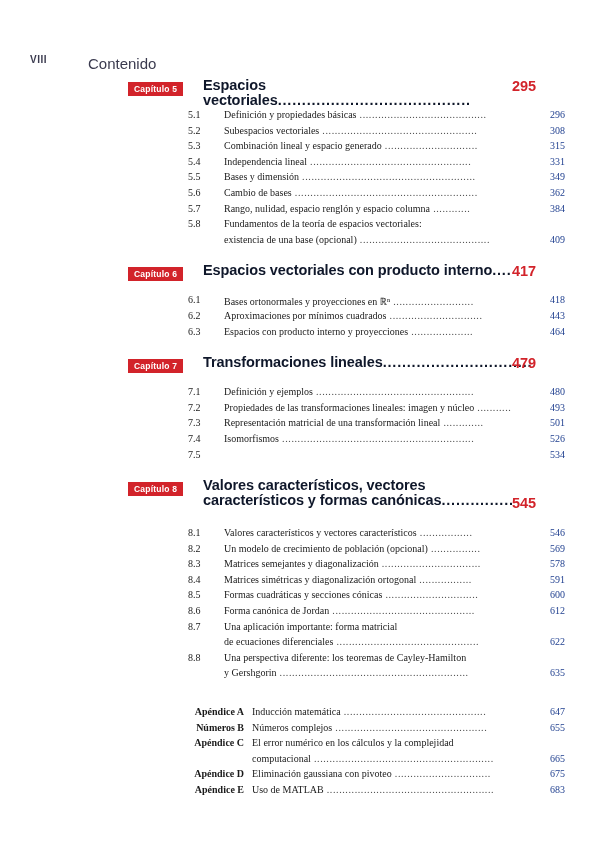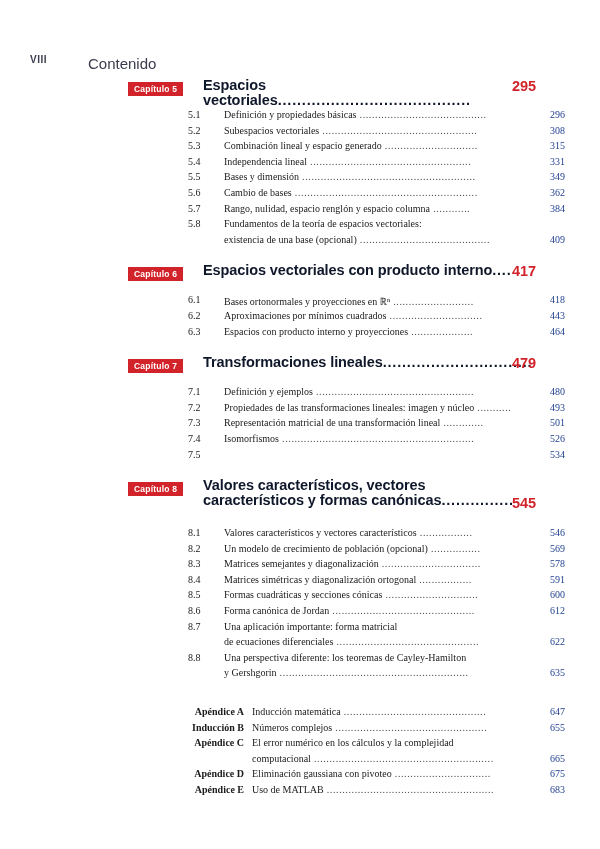--- a/index.html
+++ b/index.html
@@ -369,21 +369,21 @@
           </div>
         </div>
         <div class="chapter-gap"></div>
         <div class="entries">
           <div class="entry">
             <span class="num appx">Apéndice A</span>
             <span class="txt appx"><span>Inducción matemática</span><span class="dots"> ..............................................</span></span>
             <span class="pg">647</span>
           </div>
           <div class="entry">
-            <span class="num appx">Inducción B</span>
+            <span class="num appx">Números B</span>
             <span class="txt appx"><span>Números complejos</span><span class="dots"> .................................................</span></span>
             <span class="pg">655</span>
           </div>
           <div class="entry">
             <span class="num appx">Apéndice C</span>
             <span class="txt appx"><span>El error numérico en los cálculos y la complejidad</span></span>
             <span class="pg"></span>
           </div>
           <div class="entry">
             <span class="num appx"></span>

